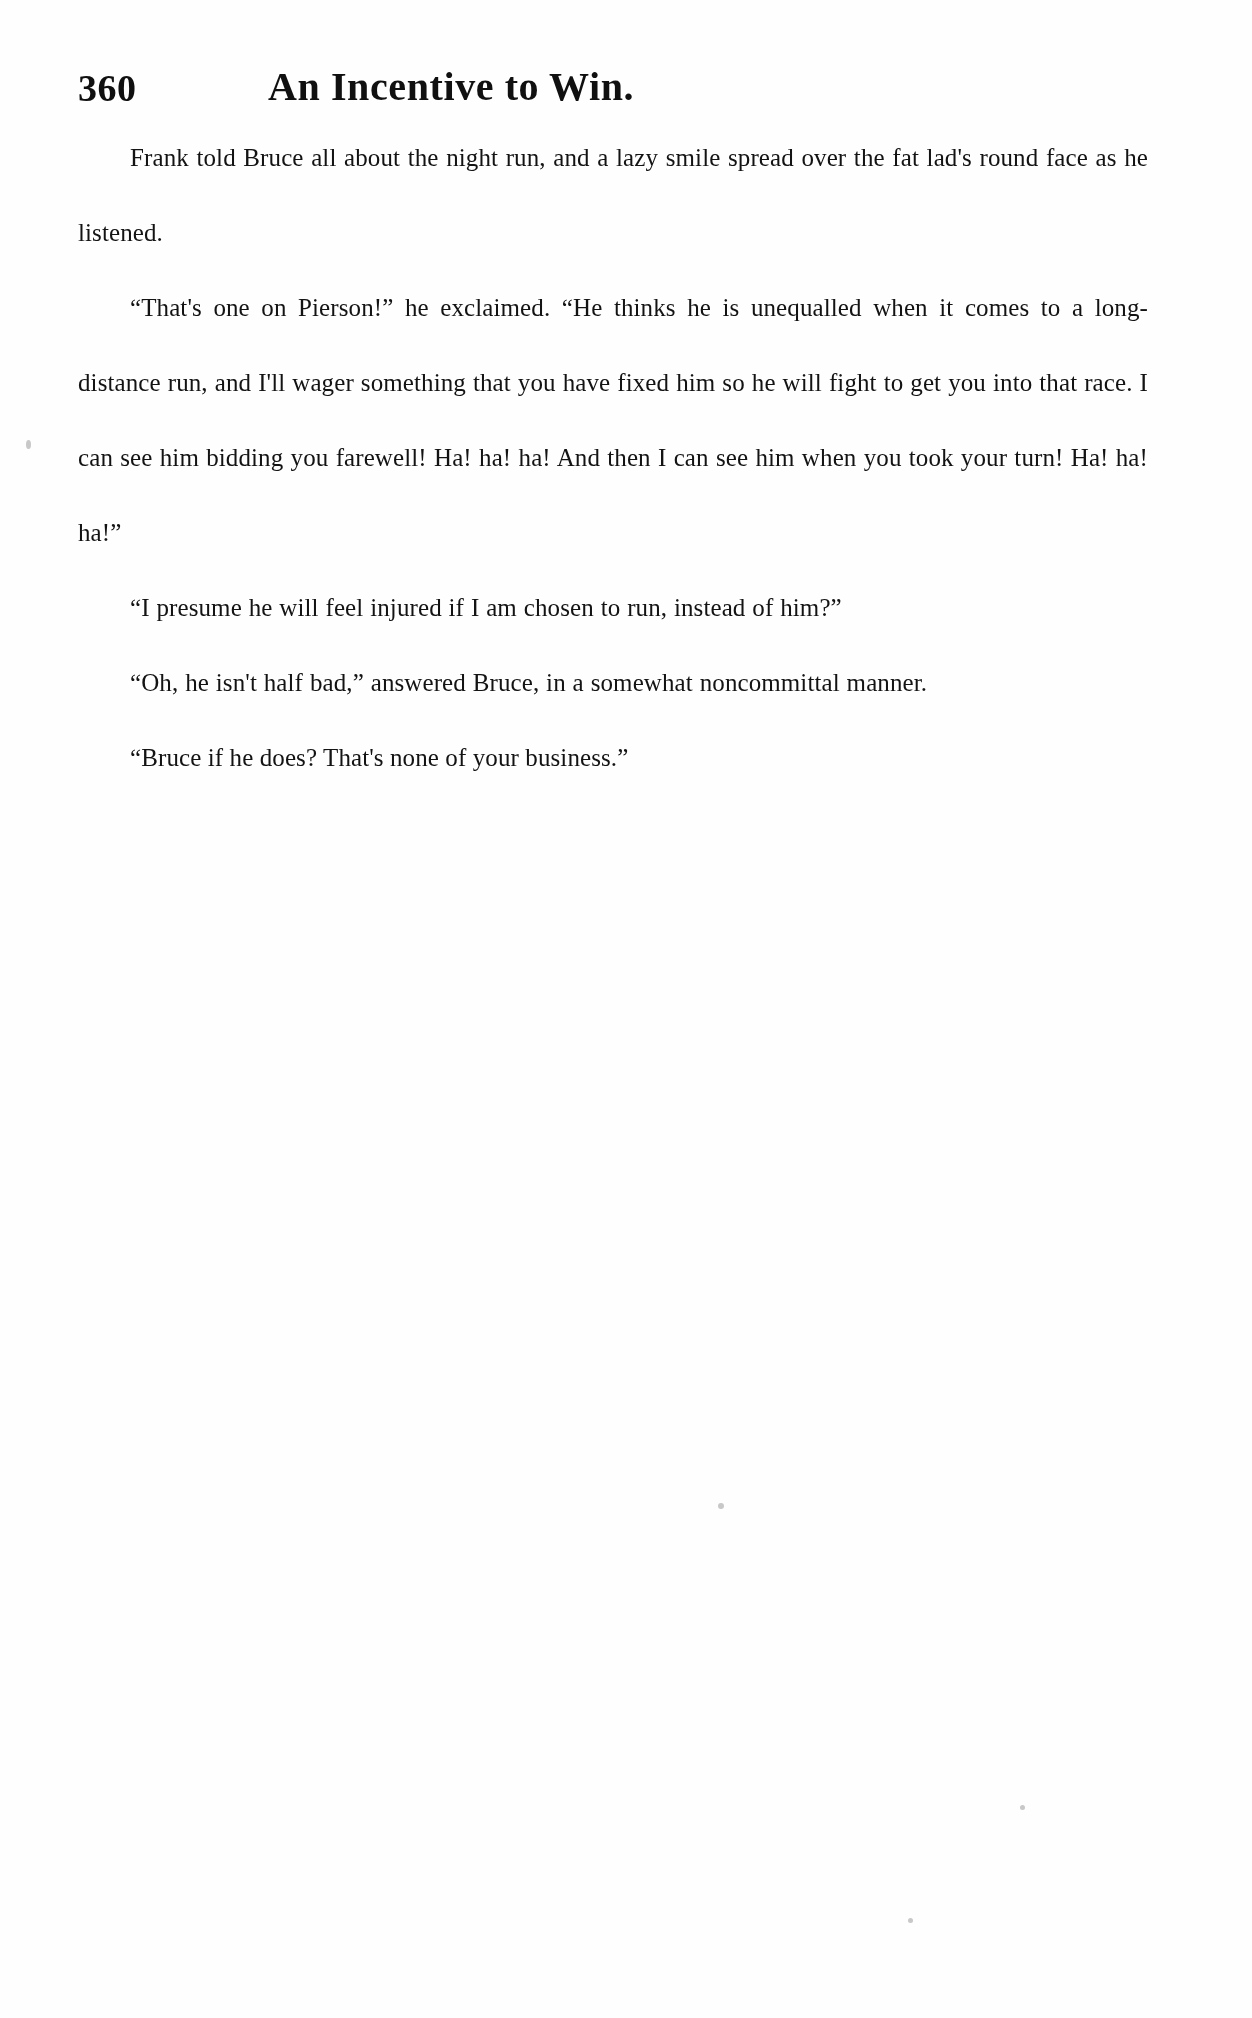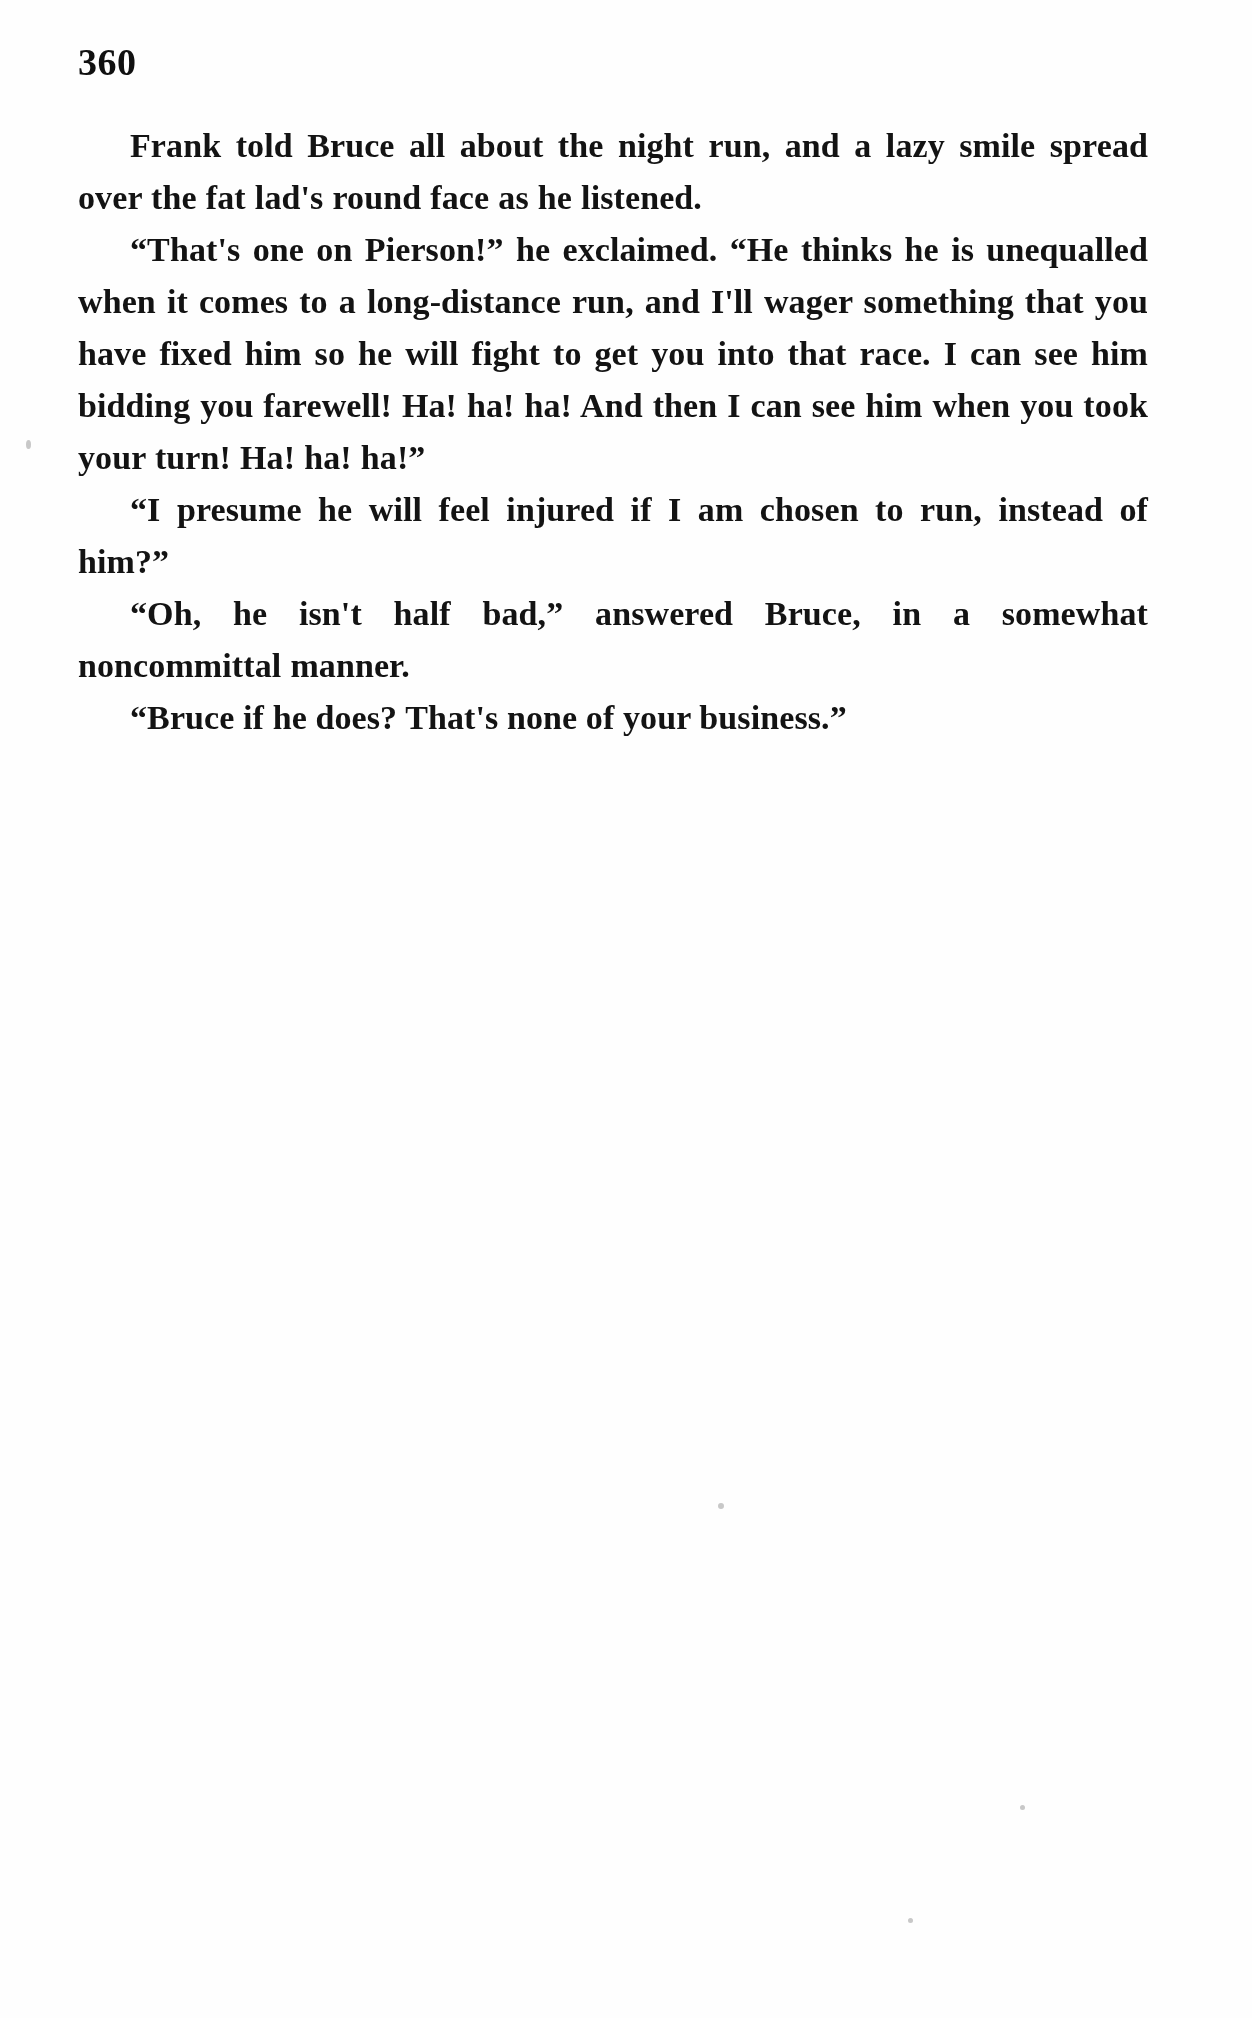--- a/index.html
+++ b/index.html
@@ -23,50 +23,49 @@
     background: #fefefe;
   }
   .content {
     position: absolute;
     left: 78px;
     top: 40px;
     width: 1070px;
   }
   .header {
     display: flex;
-    align-items: flex-start;
+    align-items: flex-end;
     height: 70px;
     margin-bottom: 10px;
   }
   .folio {
     font-size: 38px;
     font-weight: 700;
     letter-spacing: 0.5px;
     width: 130px;
     flex: none;
     color: #101010;
   }
   .running-head {
     font-size: 40px;
     font-weight: 600;
     letter-spacing: 0.6px;
     color: #101010;
     margin-left: 60px;
   }
   .body-text p {
     margin: 0 0 0 0;
-    font-size: 34px;
-    line-height: 52px;
+    font-size: 25px;
+    line-height: 75px;
     text-align: justify;
     text-justify: inter-word;
     text-indent: 52px;
     color: #131313;
     letter-spacing: 0.1px;
     word-spacing: 0.5px;
-    font-weight: bold;
   }
   .body-text p.tight {
     word-spacing: 0px;
   }
   
   .speck {
     position: absolute;
     background: #9a9a9a;
     border-radius: 50%;
     opacity: .55;
@@ -74,20 +73,21 @@
 </style>
 </head>
 <body>
 
 <div class="page">
 
   <div class="content">
 
     <div class="header">
       <div class="folio">360</div>
+      <div class="running-head">An Incentive to Win.</div>
     </div>
 
     <div class="body-text">
       <p>Frank told Bruce all about the night run, and a lazy smile spread over the fat lad's round face as he listened.</p>
       <p>“That's one on Pierson!” he exclaimed.  “He thinks he is unequalled when it comes to a long-distance run, and I'll wager something that you have fixed him so he will fight to get you into that race.  I can see him bidding you farewell!  Ha! ha! ha!  And then I can see him when you took your turn!  Ha! ha! ha!”</p>
       <p>“I presume he will feel injured if I am chosen to run, instead of him?”</p>
       <p>“Oh, he isn't half bad,” answered Bruce, in a somewhat noncommittal manner.</p>
       <p class="tight">“Bruce if he does?  That's none of your business.”</p>
     </div>
 

